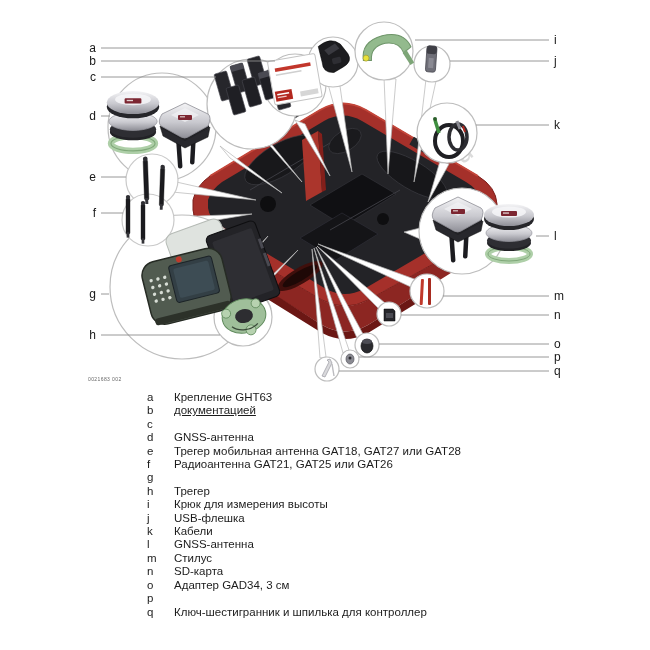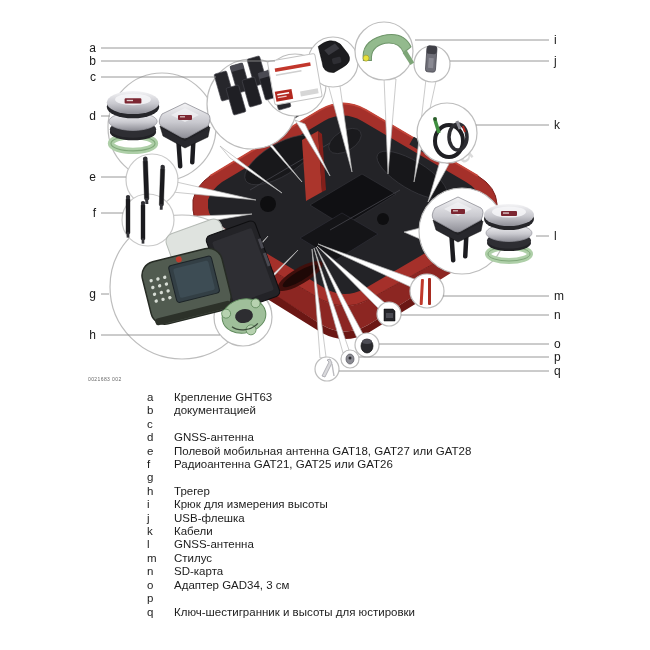--- a/index.html
+++ b/index.html
@@ -4,21 +4,21 @@
 <style>
   html,body{margin:0;padding:0;background:#ffffff;}
   body{width:650px;height:650px;position:relative;overflow:hidden;
        font-family:"Liberation Sans", sans-serif;color:#1c1c1c;}
   .figure{position:absolute;top:0;left:0;width:650px;height:390px;}
   .legend{position:absolute;top:391px;left:147px;width:480px;
           font-size:11.5px;line-height:13.4px;}
   .lrow{display:flex;}
   .lkey{width:27px;flex:0 0 27px;}
   .ltxt{white-space:nowrap;}
-  .ltxt .l2{display:block;}
+  .ltxt .l2{display:block;text-decoration:underline;}
   svg text{font-family:"Liberation Sans", sans-serif;}
   .cletter{font-size:12px;fill:#1a1a1a;}
 </style>
 </head>
 <body>
 
 <div class="figure">
 <svg width="650" height="390" viewBox="0 0 650 390">
   <defs>
     <linearGradient id="sil" x1="0" y1="0" x2="0" y2="1">
@@ -317,21 +317,21 @@
     </div>
   <div class="lrow">
       <span class="lkey">c</span>
     </div>
   <div class="lrow">
       <span class="lkey">d</span>
       <span class="ltxt"><span>GNSS-антенна</span><span class="l2"></span></span>
     </div>
   <div class="lrow">
       <span class="lkey">e</span>
-      <span class="ltxt"><span>Полевой мобильная антенна GAT18, GAT27 или GAT28</span><span class="l2"></span></span>
+      <span class="ltxt"><span>Трегер мобильная антенна GAT18, GAT27 или GAT28</span><span class="l2"></span></span>
     </div>
   <div class="lrow">
       <span class="lkey">f</span>
       <span class="ltxt"><span>Радиоантенна GAT21, GAT25 или GAT26</span><span class="l2"></span></span>
     </div>
   <div class="lrow">
       <span class="lkey">g</span>
     </div>
   <div class="lrow">
       <span class="lkey">h</span>
@@ -363,15 +363,15 @@
     </div>
   <div class="lrow">
       <span class="lkey">o</span>
       <span class="ltxt"><span>Адаптер GAD34, 3 см</span><span class="l2"></span></span>
     </div>
   <div class="lrow">
       <span class="lkey">p</span>
     </div>
   <div class="lrow">
       <span class="lkey">q</span>
-      <span class="ltxt"><span>Ключ-шестигранник и высоты для юстировки</span><span class="l2"></span></span>
+      <span class="ltxt"><span>Ключ-шестигранник и шпилька для контроллер</span><span class="l2"></span></span>
     </div>
 </div>
 
 </body></html>

